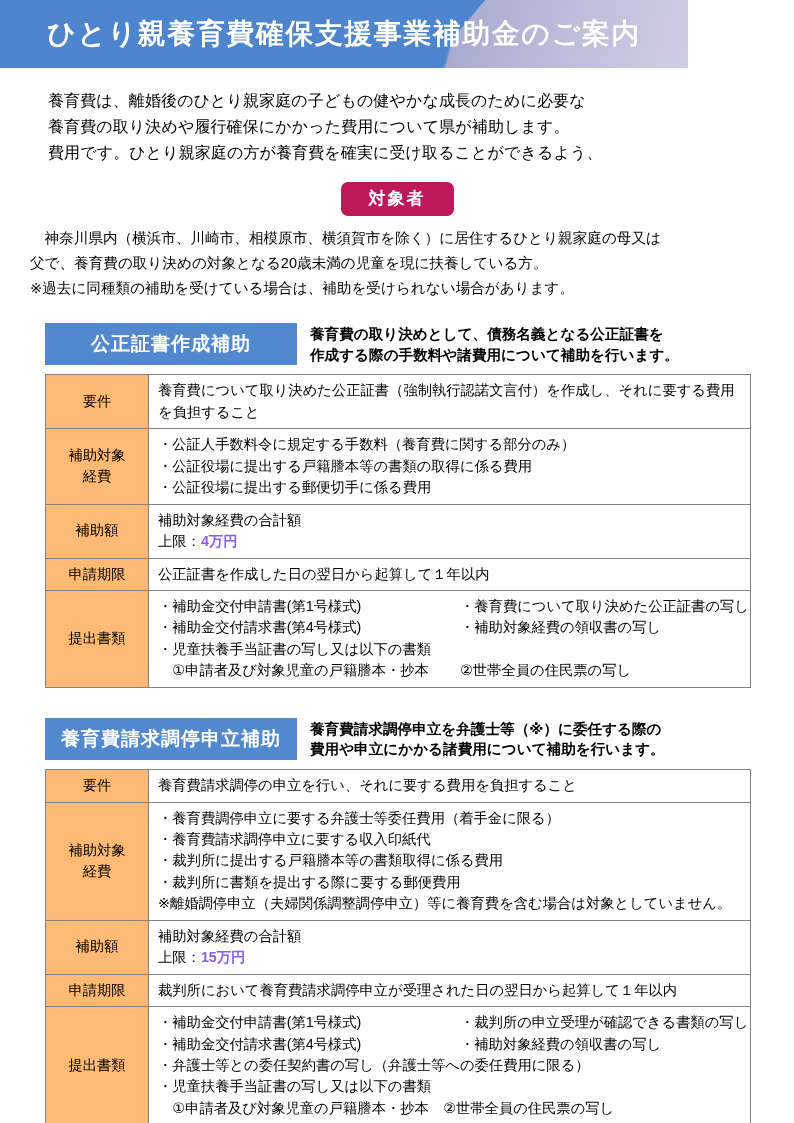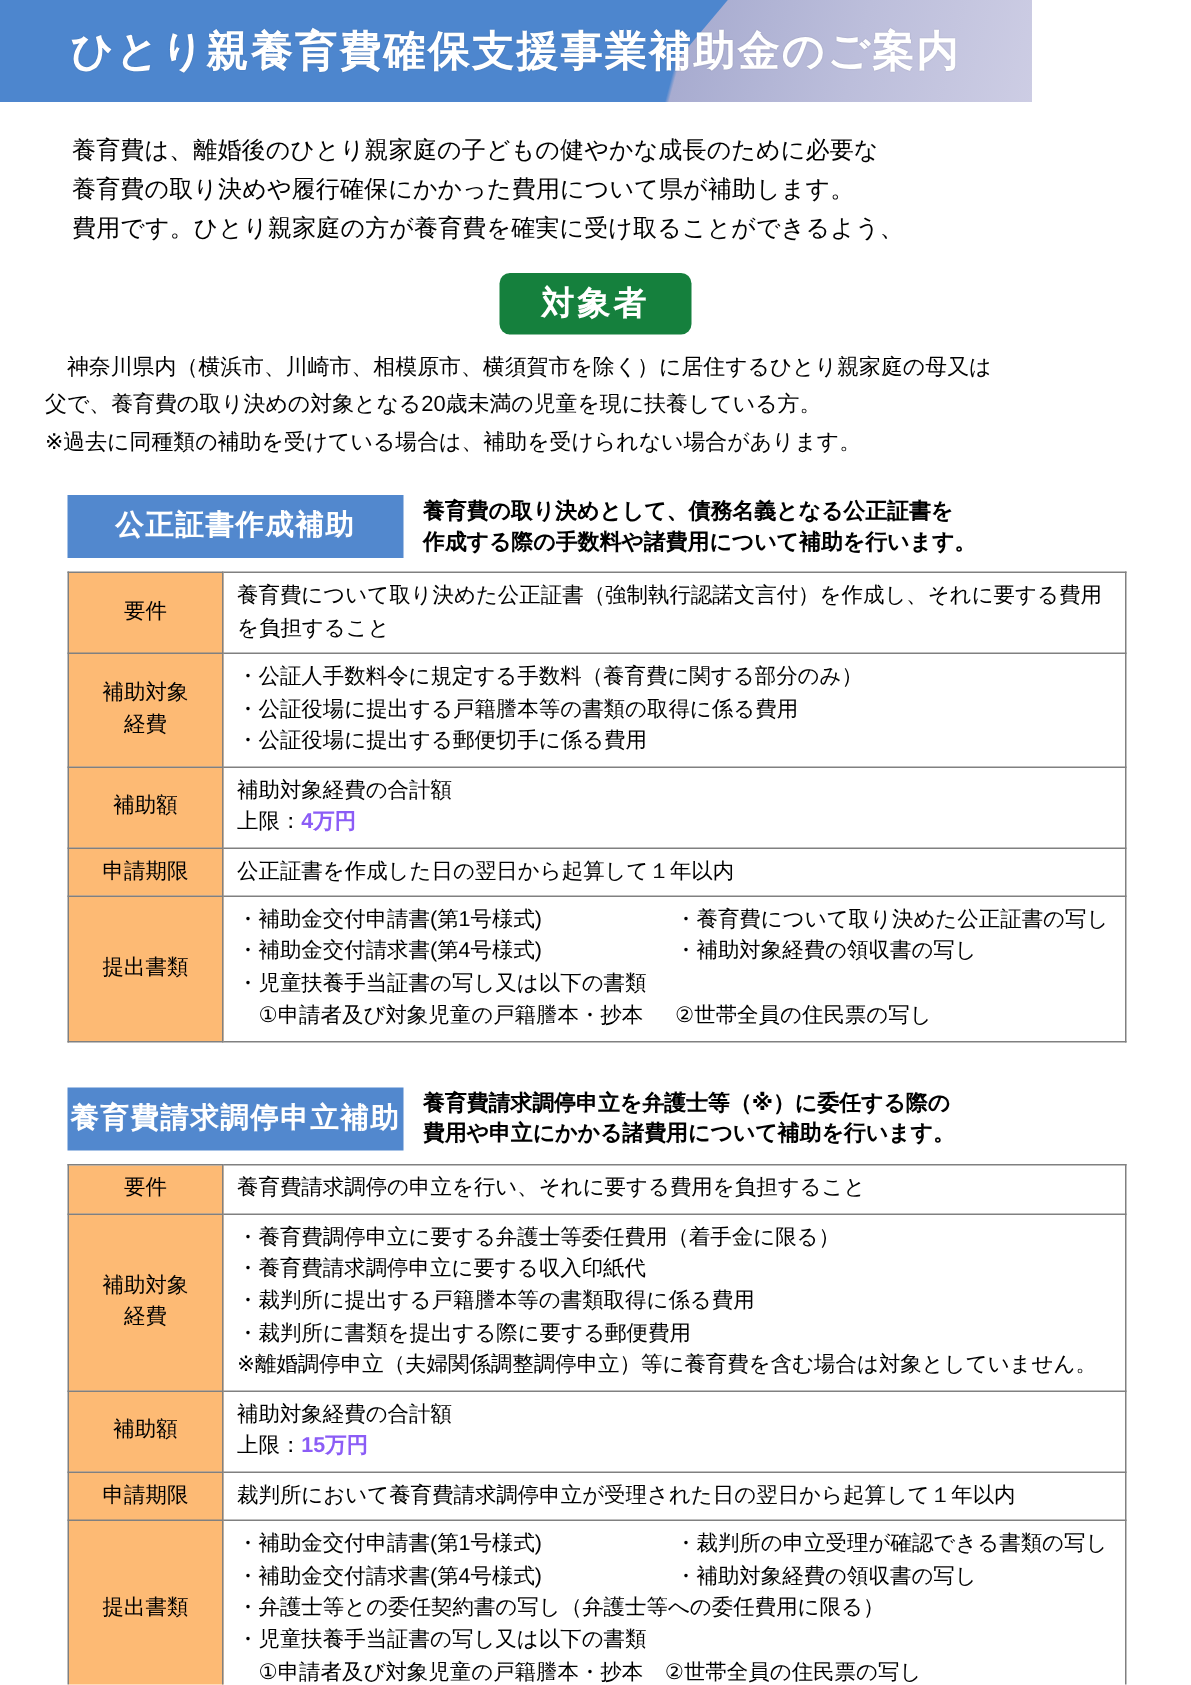--- a/index.html
+++ b/index.html
@@ -59,24 +59,24 @@
   }
   .intro p { margin: 0; }
 
   
   .badge-wrap {
     margin-top: 16px;
     text-align: center;
   }
   .badge {
     display: inline-block;
-    background: #15803d;
+    background: #be185d;
     color: #ffffff;
     font-weight: bold;
-    font-size: 22px;
+    font-size: 17px;
     padding: 5px 28px 6px 28px;
     border-radius: 7px;
     letter-spacing: 2px;
   }
 
   
   .eligibility {
     margin: 10px 30px 0 30px;
     font-size: 14.6px;
     line-height: 1.72;
@@ -91,21 +91,21 @@
     margin: 0 45px 0 45px;
   }
   .section-head.first { margin-top: 22px; }
   .section-head.second { margin-top: 30px; }
   .section-chip {
     background: #5288ce;
     color: #ffffff;
     font-weight: bold;
     font-size: 19px;
     letter-spacing: 1px;
-    width: 224px;
+    width: 252px;
     height: 42px;
     line-height: 42px;
     text-align: center;
     box-sizing: border-box;
     flex: 0 0 auto;
   }
   .section-desc {
     margin-left: 13px;
     font-size: 14.6px;
     font-weight: bold;
@@ -138,21 +138,21 @@
     padding: 5px 4px 5px 9px;
   }
   td.body .line { white-space: nowrap; }
   td.body .sub { padding-left: 1em; }
   .amount-red {
     color: #8b5cf6;
     font-weight: bold;
   }
 
   
-  .doclist { display: flex; }
+  .doclist { display: flex; gap: 10px; }
   .doclist .col-a { flex: 0 0 292px; }
   .doclist .col-b { flex: 1 1 auto; }
 </style>
 </head>
 <body>
 
 <div class="banner">
   <div class="banner-sheen"></div>
   <div class="banner-title">ひとり親養育費確保支援事業補助金のご案内</div>
 </div>

